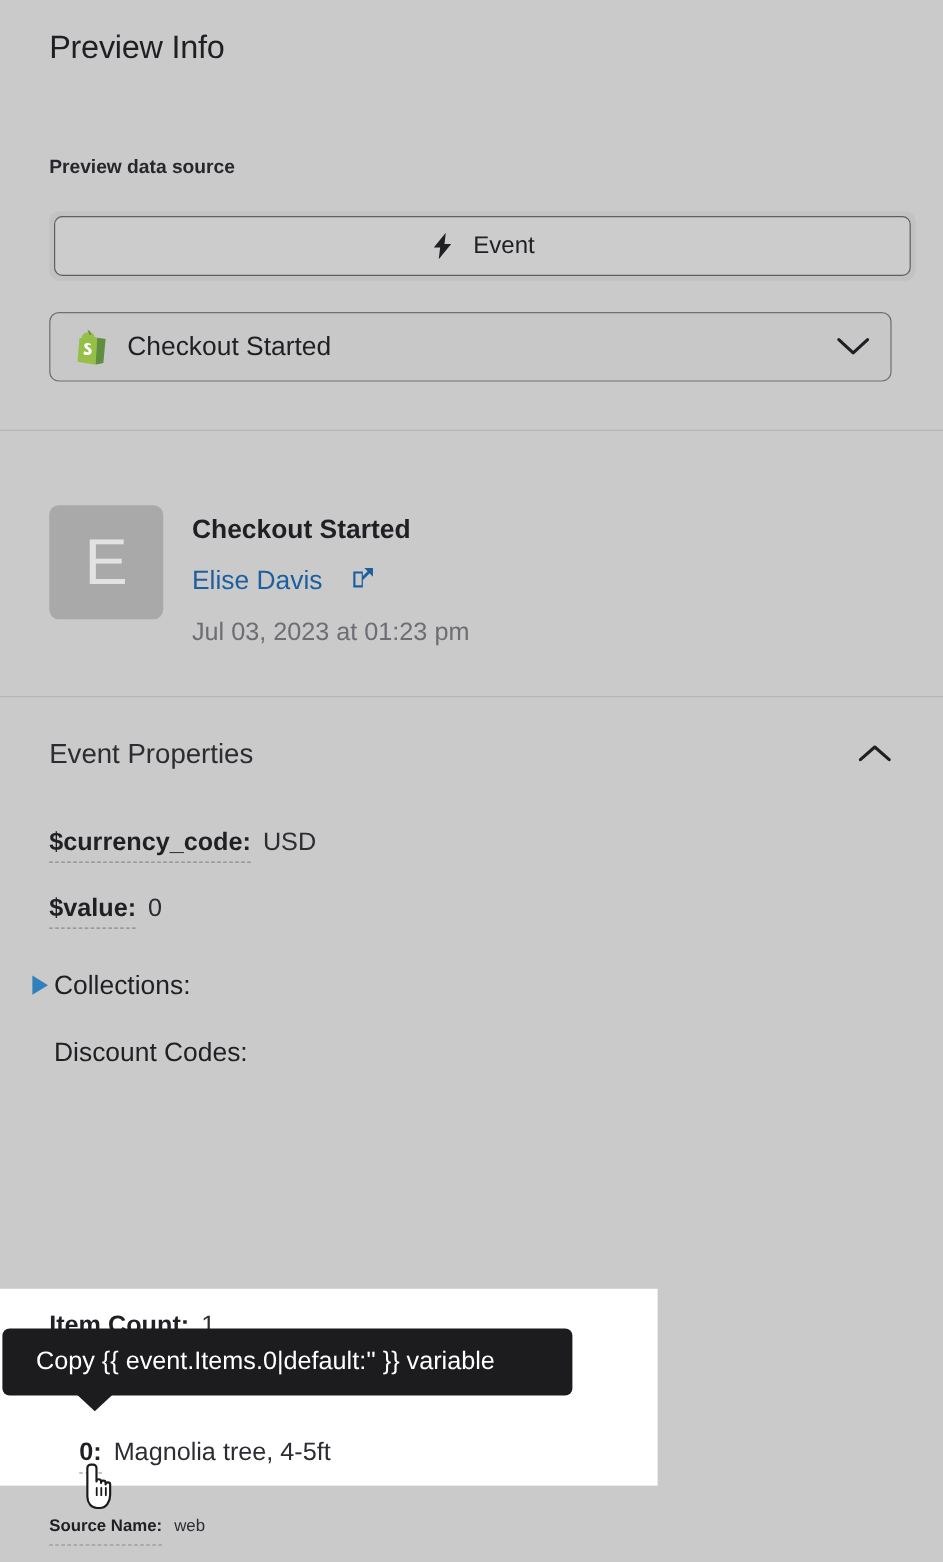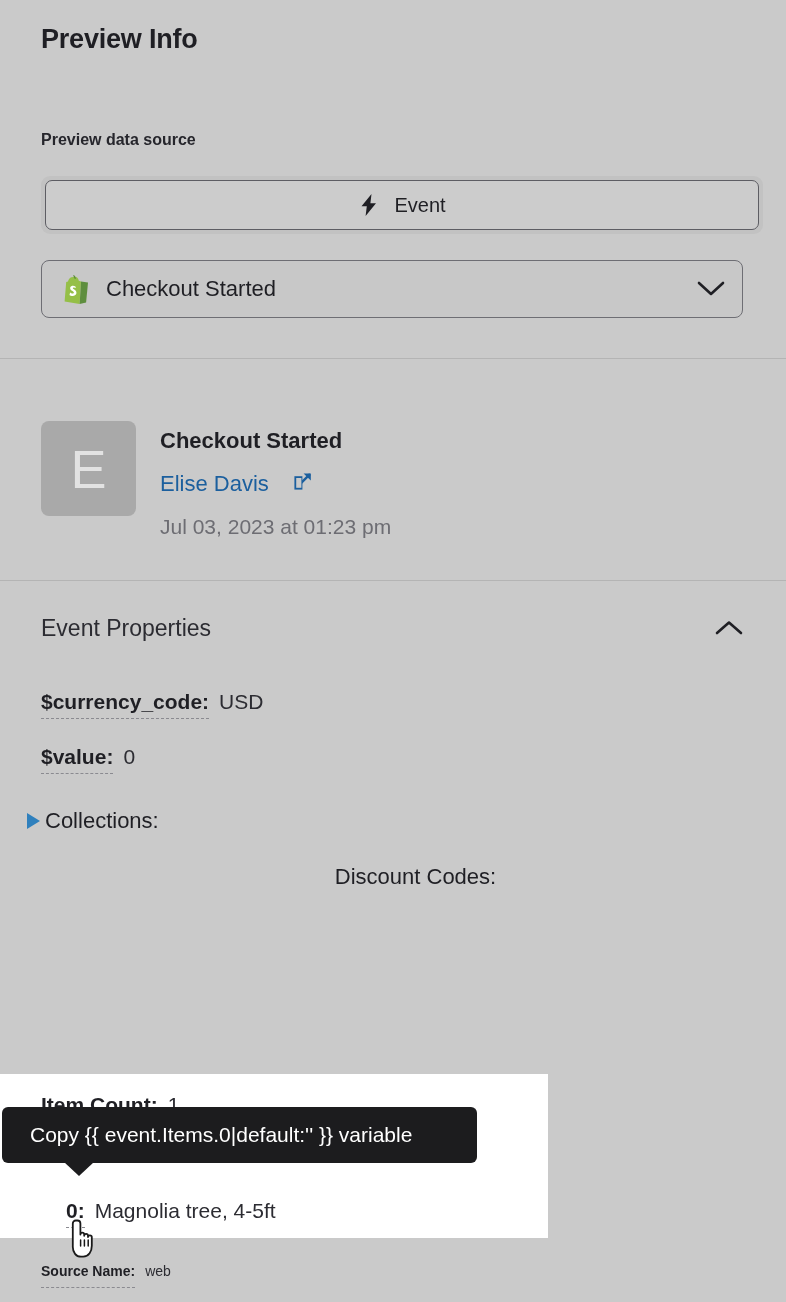--- a/index.html
+++ b/index.html
@@ -21,21 +21,21 @@
     width: 786px;
     height: 1302px;
   }
 
   
   .header {
     padding: 22px 0 0 41px;
   }
   .page-title {
     font-size: 27px;
-    font-weight: bold;
+    font-weight: normal;
     letter-spacing: -0.2px;
     color: #1f1f24;
     margin: 0;
     line-height: 34px;
   }
 
   
   .sect-one {
     padding: 0 0 0 41px;
     margin-top: 72px;
@@ -444,21 +444,21 @@
       <div class="prop-row">
         <span class="prop-key">$value:</span>
         <span class="prop-val">0</span>
       </div>
 
       <div class="prop-row level0" style="margin-top:34px;">
         <span class="tri"></span>
         <span class="prop-key">Collections:</span>
       </div>
 
-      <div class="prop-row level0" style="margin-top:30px;justify-content:center;">
+      <div class="prop-row level0" style="margin-top:30px;">
         <span class="tri hidden"></span>
         <span class="prop-key">Discount Codes:</span>
       </div>
 
     </div>
   </div>
 
   <div class="hover-block">
     <div class="hrow hrow-count">
       <span class="prop-key">Item Count:</span>

